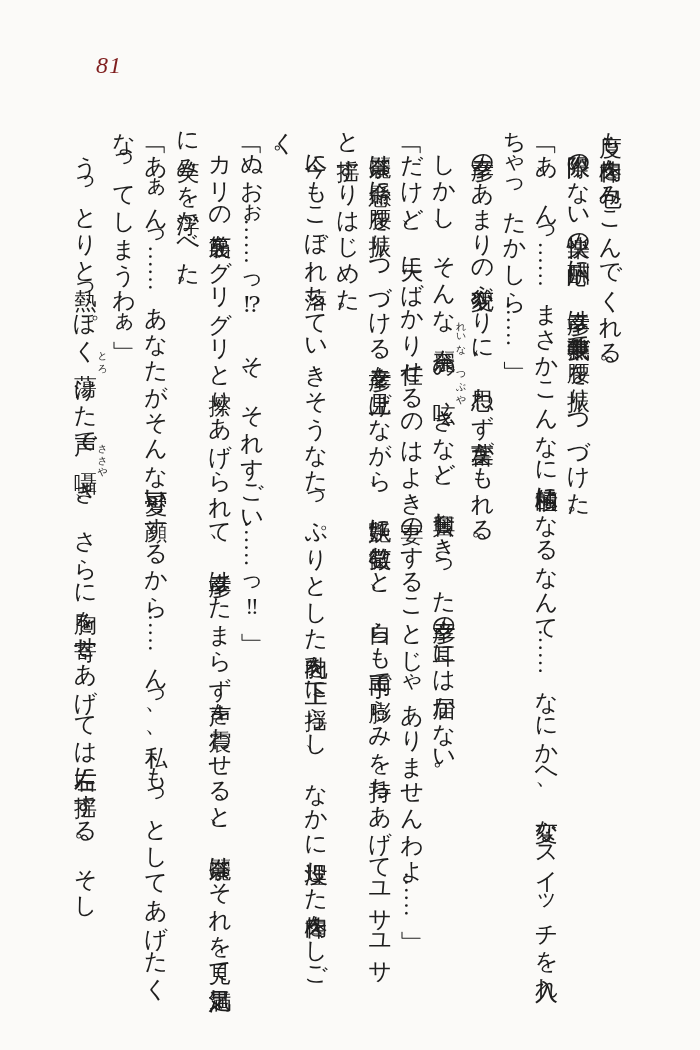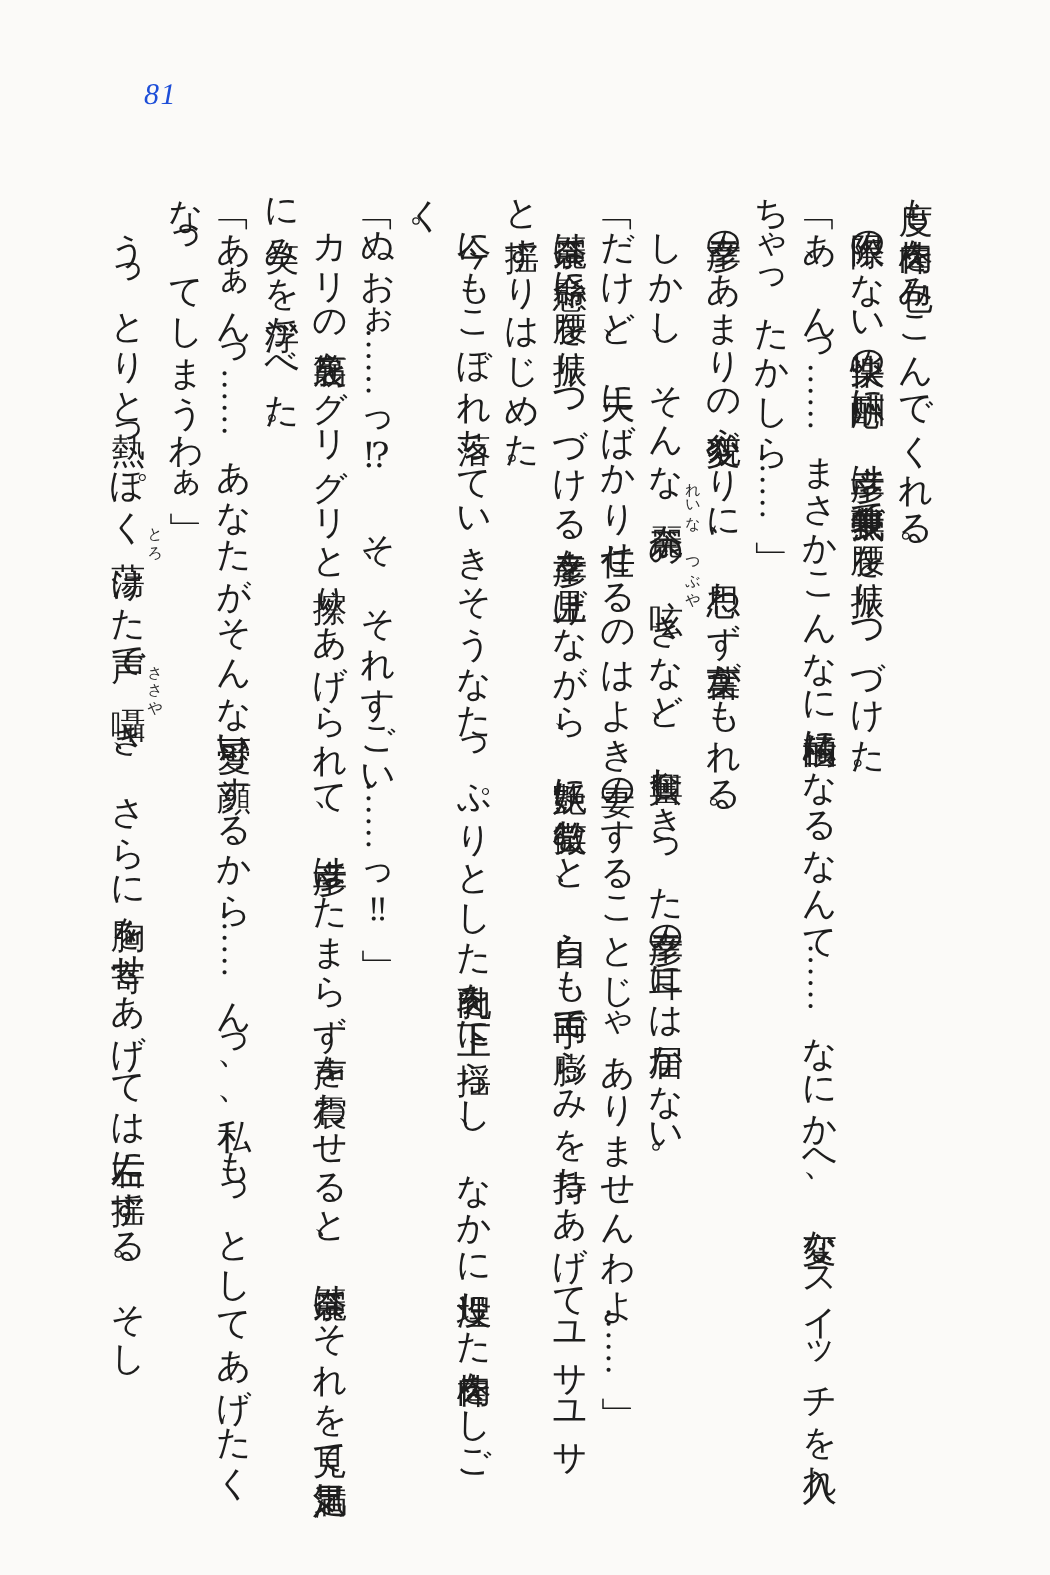--- a/index.html
+++ b/index.html
@@ -14,23 +14,23 @@
     width: 700px;
     height: 1050px;
     background: #fbfaf8;
     overflow: hidden;
     font-family: "Liberation Serif", "DejaVu Serif", serif;
   }
   .page-number {
     position: absolute;
     top: 52px;
     left: 96px;
-    font-size: 20px;
+    font-size: 24px;
     font-style: italic;
-    color: #1d4ed8;
+    color: #7f1d1d;
     letter-spacing: 1px;
   }
   .text-block {
     position: absolute;
     top: 116px;
     right: 74px;
     height: 874px;
     width: 560px;
     writing-mode: vertical-rl;
     text-orientation: mixed;

